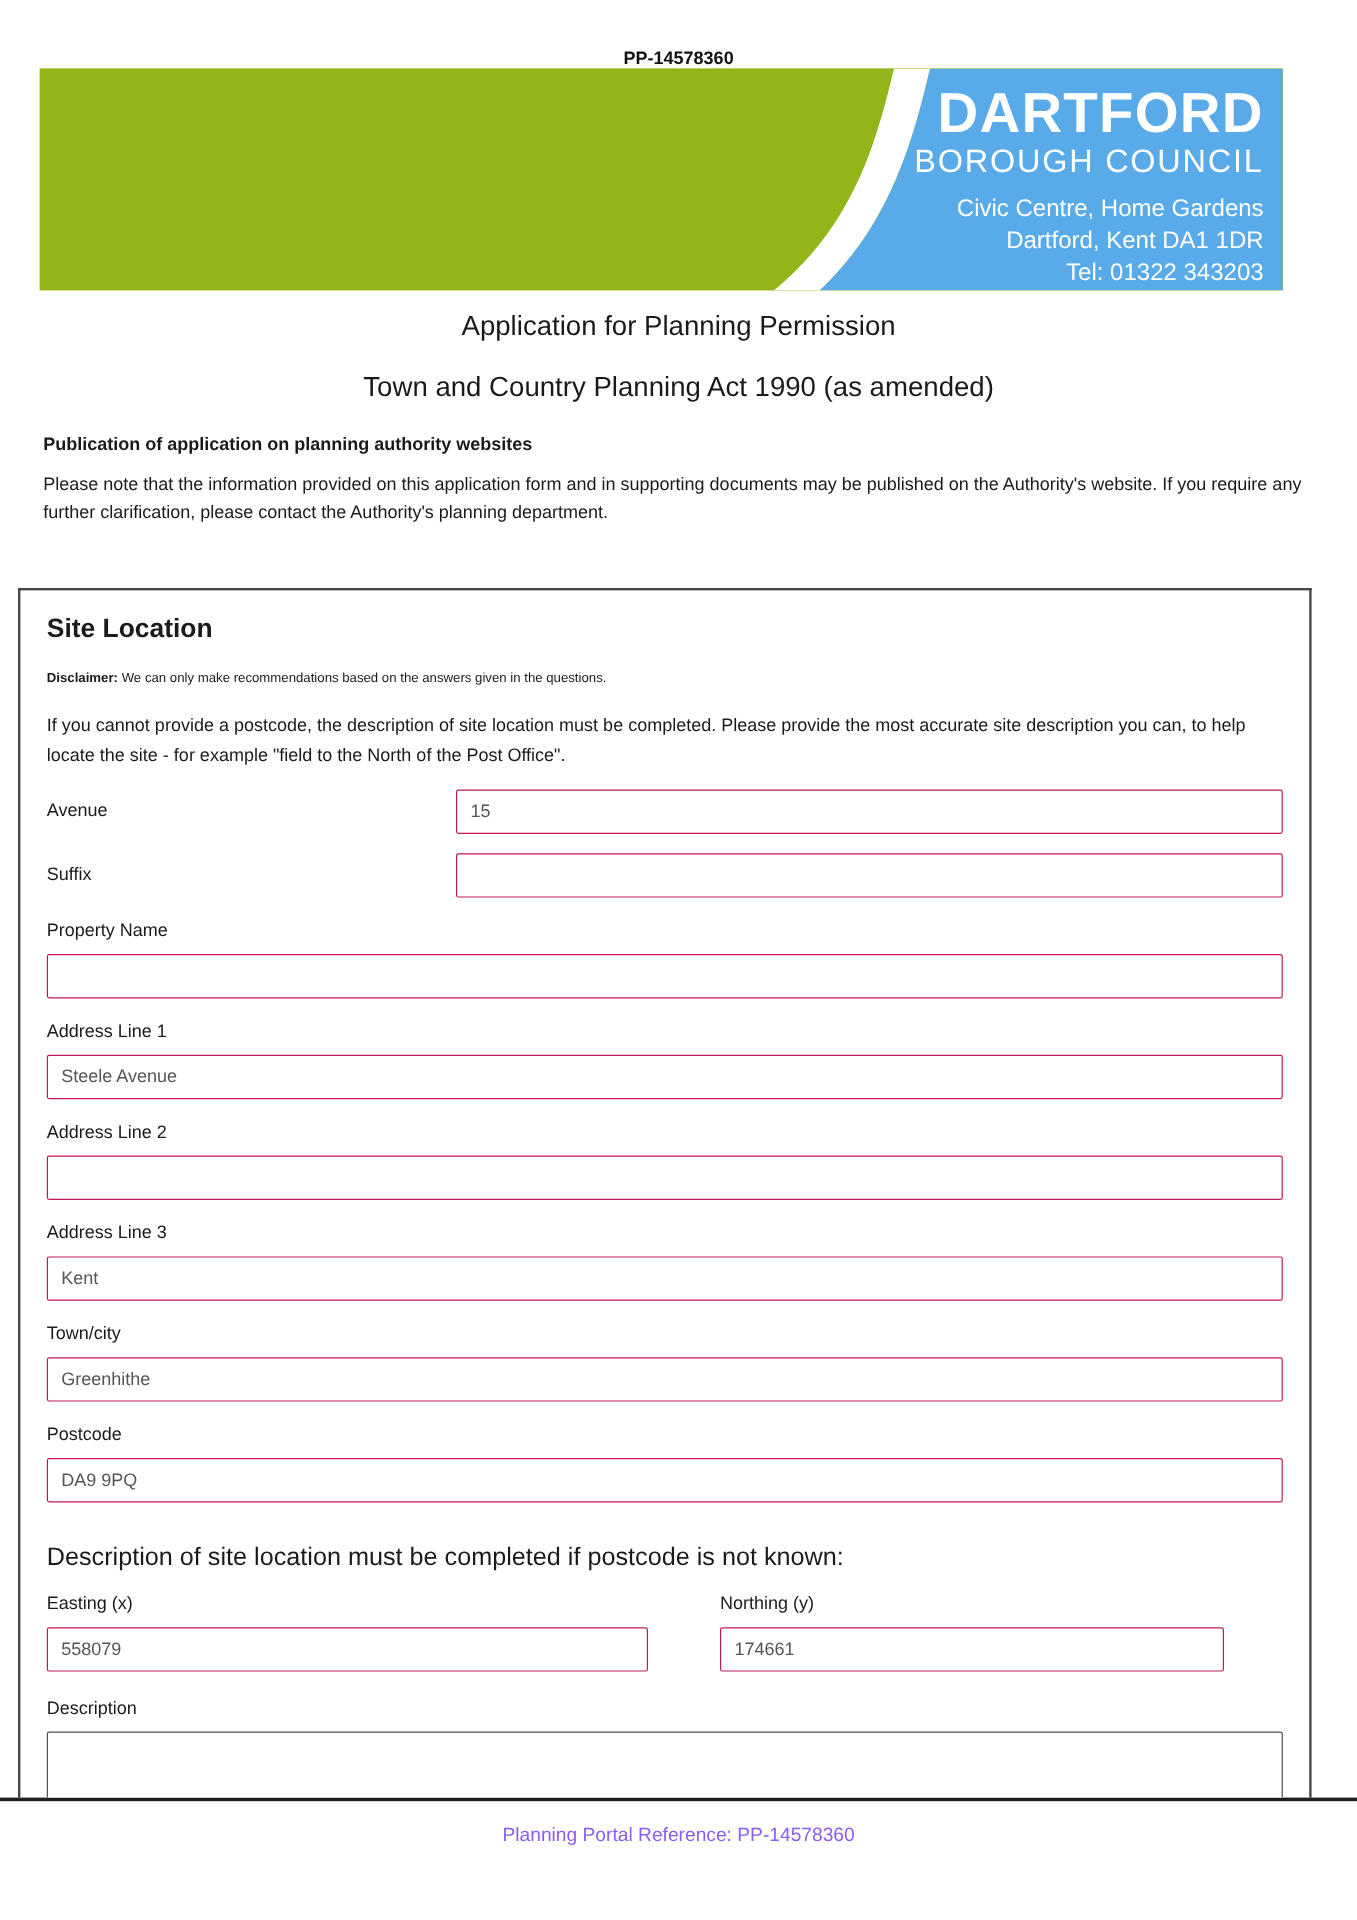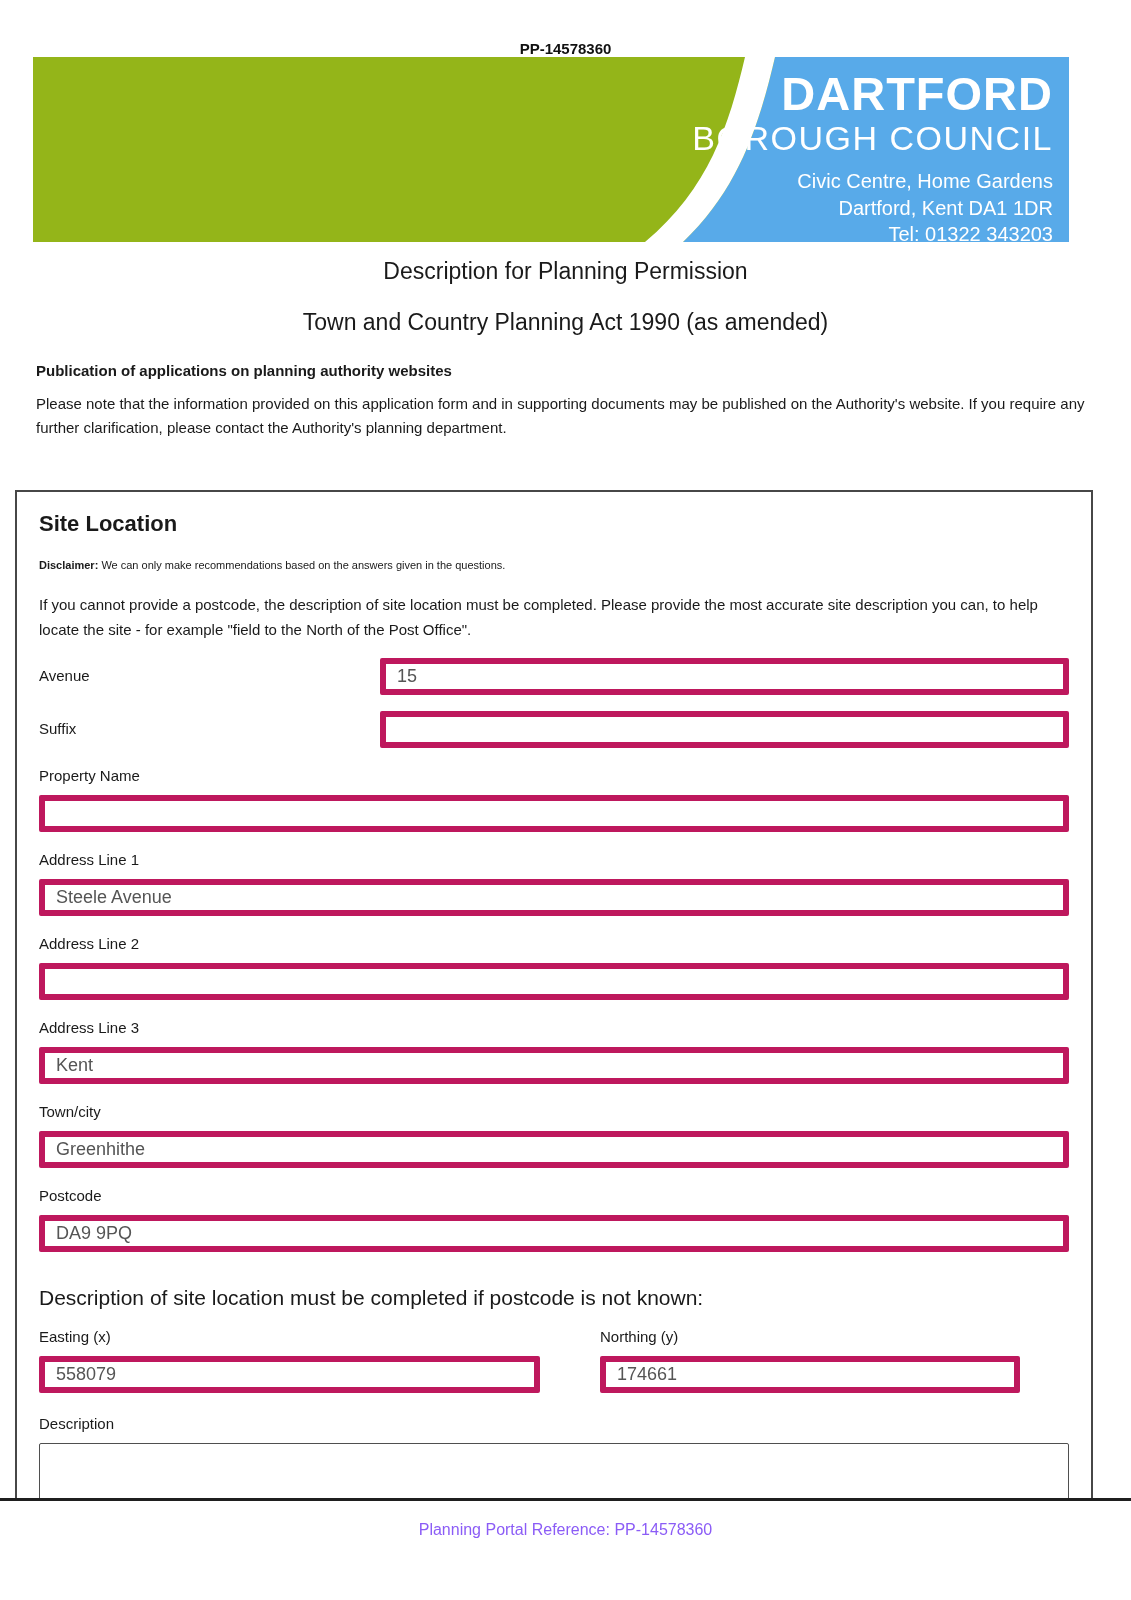--- a/index.html
+++ b/index.html
@@ -33,21 +33,21 @@
   .banner-svg { position: absolute; top: 0; left: 0; width: 100%; height: 100%; display: block; }
   .banner-text {
     position: absolute;
     top: 13px;
     right: 16px;
     text-align: right;
     color: #ffffff;
     line-height: 1;
   }
   .council-name { font-size: 47px; font-weight: 700; letter-spacing: 1px; }
-  .council-type { font-size: 34px; font-weight: 400; letter-spacing: 1.5px; margin-top: 4px; }
+  .council-type { font-size: 27px; font-weight: 400; letter-spacing: 1.5px; margin-top: 4px; }
   .council-address { margin-top: 13px; font-size: 20px; line-height: 1.33; font-weight: 400; }
 
   
   .main-title { margin-top: 16px; text-align: center; font-size: 23px; font-weight: 400; color: #1a1a1a; }
   .sub-title  { margin-top: 24px; text-align: center; font-size: 23px; font-weight: 400; color: #1a1a1a; }
 
   
   .pub-note { margin: 26px 36px 0 36px; }
   .pub-heading { font-weight: 700; font-size: 15px; }
   .pub-body { margin-top: 13px; font-size: 15px; line-height: 24px; color: #1a1a1a; }
@@ -69,25 +69,25 @@
   .inline-row { display: flex; margin-top: 16px; align-items: flex-start; }
   .inline-label { width: 341px; flex: 0 0 341px; font-size: 15px; line-height: 18px; padding-top: 9px; }
   .inline-row .text-input { flex: 1; }
 
   .stack { margin-top: 19px; }
   .stack-label, .coord-label, .desc-label { display: block; font-size: 15px; line-height: 18px; margin-bottom: 10px; }
   .stack .text-input { width: 100%; }
 
   .text-input {
     height: 37px;
-    border: 6px solid #be185d;
+    border: 1px solid #be185d;
     border-radius: 2px;
     background: #ffffff;
     font-family: "Liberation Sans", sans-serif;
-    font-size: 18px;
+    font-size: 15px;
     color: #555555;
     padding: 0 11px;
     outline: none;
   }
 
   .desc-heading { margin-top: 34px; font-size: 21px; font-weight: 400; line-height: 24px; color: #1a1a1a; }
 
   .coord-row { display: flex; gap: 32px; margin-top: 18px; }
   .coord-col.easting { width: 501px; }
   .coord-col.northing { width: 420px; margin-left: 28px; }
@@ -114,25 +114,25 @@
     <div class="council-name">DARTFORD</div>
     <div class="council-type">BOROUGH COUNCIL</div>
     <div class="council-address">
       <div>Civic Centre, Home Gardens</div>
       <div>Dartford, Kent DA1 1DR</div>
       <div>Tel: 01322 343203</div>
     </div>
   </div>
 </div>
 
-<h1 class="main-title">Description for Planning Permission</h1>
+<h1 class="main-title">Application for Planning Permission</h1>
 <h2 class="sub-title">Town and Country Planning Act 1990 (as amended)</h2>
 
 <div class="pub-note">
-  <div class="pub-heading">Publication of applications on planning authority websites</div>
+  <div class="pub-heading">Publication of application on planning authority websites</div>
   <p class="pub-body">Please note that the information provided on this application form and in supporting documents may be published on the Authority's website. If you require any further clarification, please contact the Authority's planning department.</p>
 </div>
 
 <section class="form-box">
   <h2 class="section-heading">Site Location</h2>
 
   <p class="disclaimer">
     <strong>Disclaimer:</strong>
     <span>We can only make recommendations based on the answers given in the questions.</span>
   </p>

